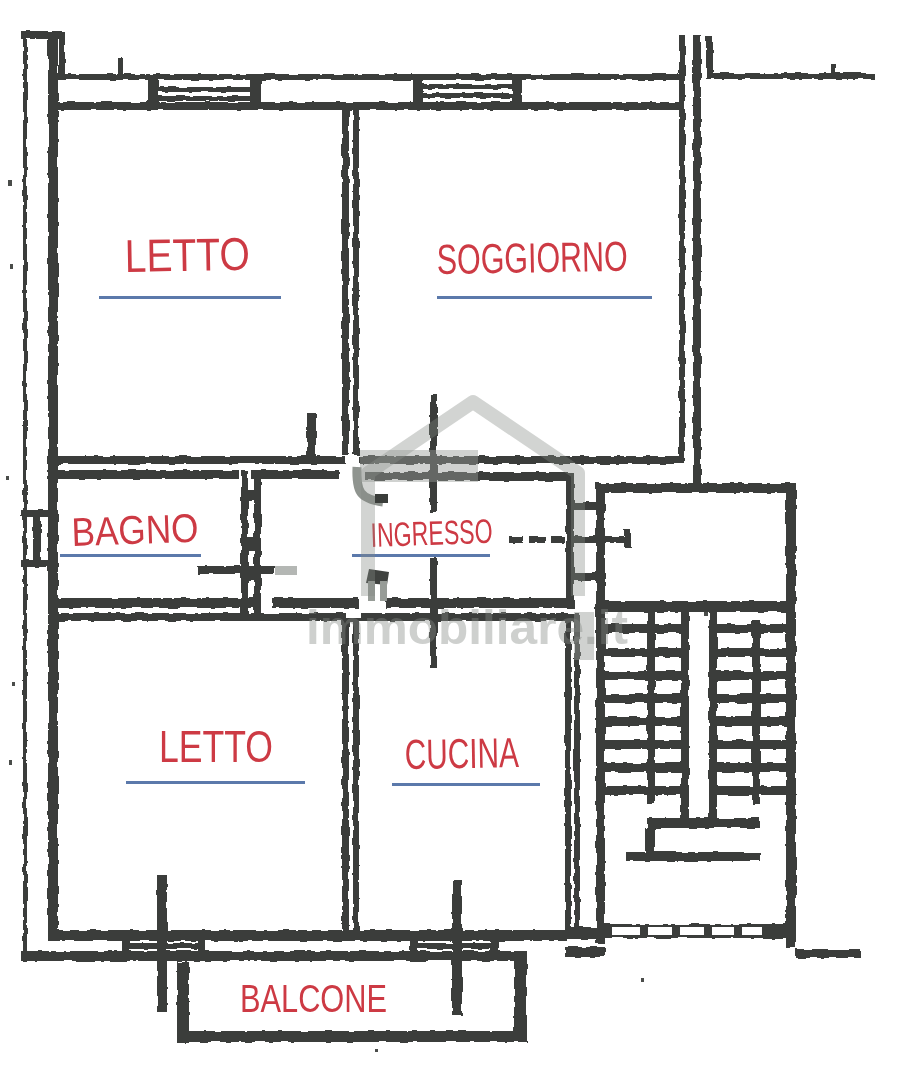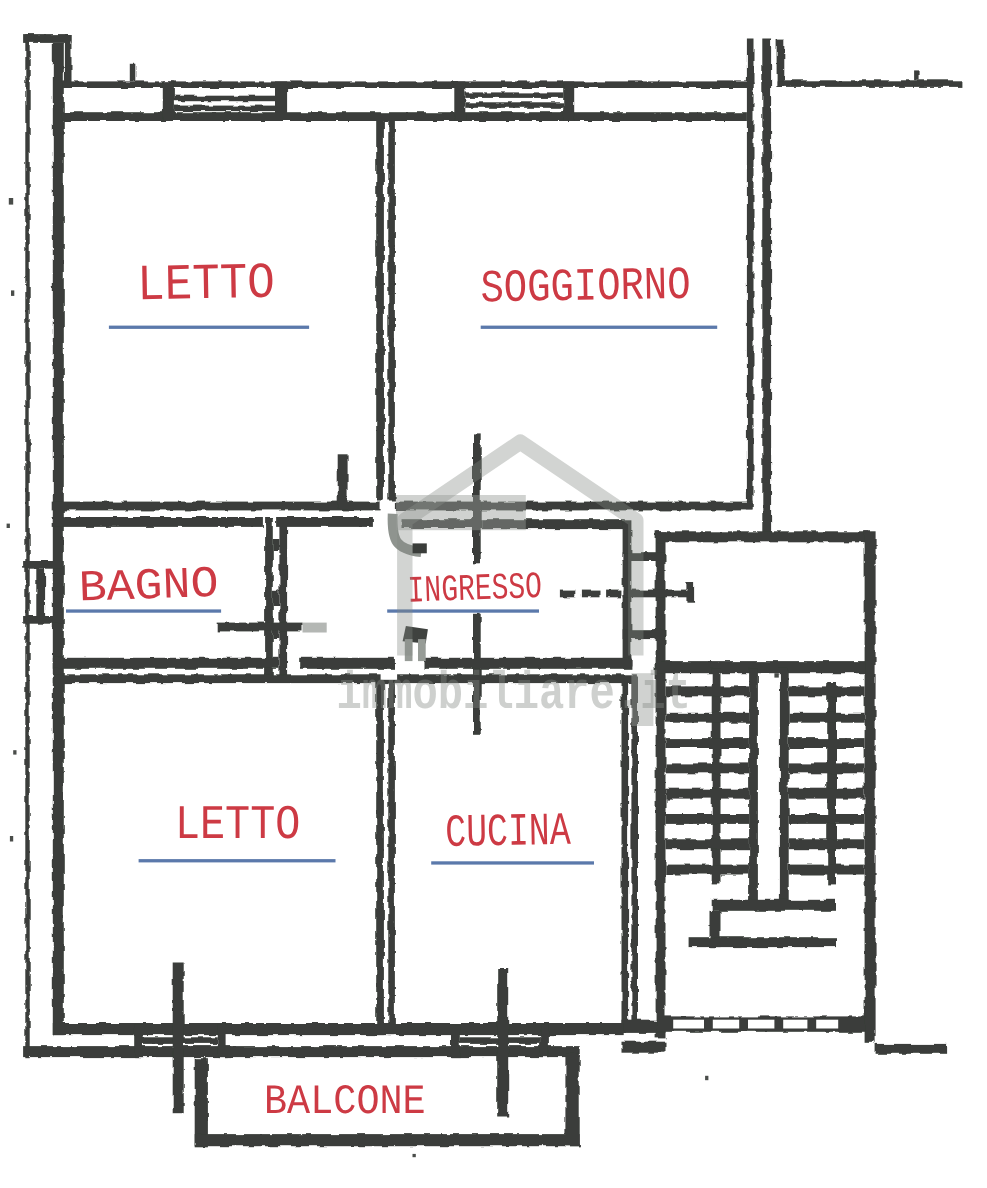--- a/index.html
+++ b/index.html
@@ -1,16 +1,16 @@
 <!DOCTYPE html>
 <html><head>
 <meta charset="utf-8">
 <style>
   html,body{margin:0;padding:0;background:#ffffff;}
-  #plan{position:relative;width:897px;height:1080px;overflow:hidden;font-family:Liberation Mono, monospace;}
+  #plan{position:relative;width:897px;height:1080px;overflow:hidden;font-family:Liberation Sans, sans-serif;}
   svg{display:block;}
 </style>
 </head>
 <body>
 <div id="plan">
 <svg width="897" height="1080" viewBox="0 0 897 1080">
 <defs>
 <filter id="rough" x="-5%" y="-5%" width="110%" height="110%">
 <feTurbulence type="fractalNoise" baseFrequency="0.09" numOctaves="2" seed="7" result="n"></feTurbulence>
 <feDisplacementMap in="SourceGraphic" in2="n" scale="4"></feDisplacementMap>

